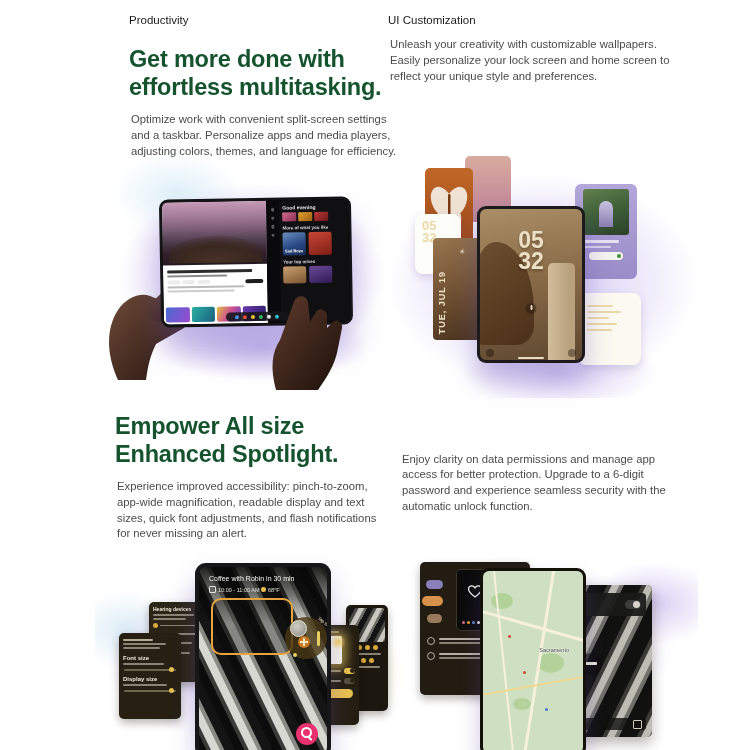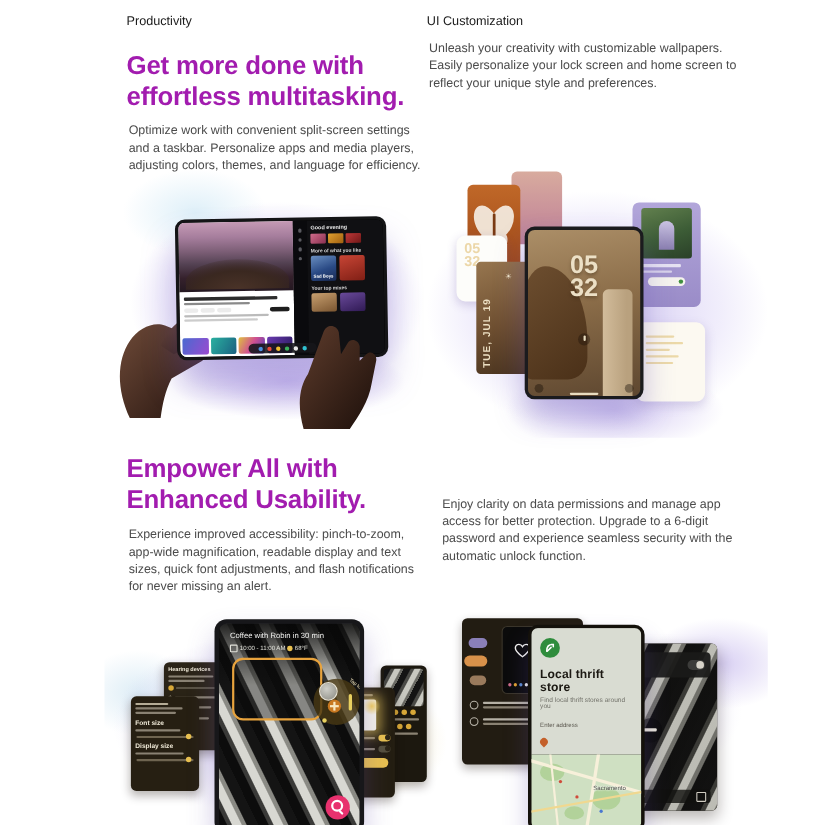--- a/index.html
+++ b/index.html
@@ -1,25 +1,25 @@
 <!DOCTYPE html>
 <html><head>
 <meta charset="utf-8">
 <style>
   html,body{margin:0;padding:0;}
   #page{position:relative;width:750px;height:750px;background:#ffffff;overflow:hidden;
         font-family:"Liberation Sans","DejaVu Sans",sans-serif;-webkit-font-smoothing:antialiased;}
   
   .txt{position:absolute;width:274px;}
-  #t1{left:115px;top:14px}
+  #t1{left:129px;top:14px}
   #t2{left:388px;top:14px;width:286px}
   #t3{left:115px;top:393px}
   #t4{left:400px;top:393px;width:286px}
   .label{font-size:11.5px;color:#1a1a1a;margin:0;}
-  h2.heading{margin:20px 0 0;font-size:23.5px;line-height:27.5px;color:#a21caf;font-weight:600;letter-spacing:-0.2px;}
+  h2.heading{margin:20px 0 0;font-size:23.5px;line-height:27.5px;color:#14532d;font-weight:600;letter-spacing:-0.2px;}
   p.body{margin:11px 0 0;font-size:11.3px;line-height:15.8px;color:#4b4b4b;padding-left:2px;}
   
   .visual{position:absolute;}
   #v1{left:98px;top:150px;width:295px;height:240px}
   #v2{left:393px;top:150px;width:300px;height:240px}
   #v3{left:103px;top:545px;width:295px;height:205px}
   #v4{left:396px;top:545px;width:294px;height:205px}
   .glow{position:absolute;inset:-8px;}
   #v1 .glow{background:
     radial-gradient(55% 46% at 52% 52%, rgba(203,191,240,.85) 0%, rgba(213,203,244,.45) 55%, rgba(255,255,255,0) 78%),
@@ -224,21 +224,21 @@
   <div class="txt" id="t1">
     <p class="label">Productivity</p>
     <h2 class="heading"><span>Get more done with</span><br><span>effortless multitasking.</span></h2>
     <p class="body">Optimize work with convenient split-screen settings and a taskbar. Personalize apps and media players, adjusting colors, themes, and language for efficiency.</p>
   </div>
   <div class="txt" id="t2">
     <p class="label">UI Customization</p>
     <p class="body">Unleash your creativity with customizable wallpapers. Easily personalize your lock screen and home screen to reflect your unique style and preferences.</p>
   </div>
   <div class="txt" id="t3">
-    <h2 class="heading"><span>Empower All with</span><br><span>Enhanced Usability.</span></h2>
+    <h2 class="heading"><span>Empower All size</span><br><span>Enhanced Spotlight.</span></h2>
     <p class="body">Experience improved accessibility: pinch-to-zoom, app-wide magnification, readable display and text sizes, quick font adjustments, and flash notifications for never missing an alert.</p>
   </div>
   <div class="txt" id="t4">
     <h2 class="heading"><br></h2>
     <p class="body">Enjoy clarity on data permissions and manage app access for better protection. Upgrade to a 6-digit password and experience seamless security with the automatic unlock function.</p>
   </div>
 
   <div class="visual" id="v1">
     <div class="glow"></div>
     <svg class="hand" style="left:-2px;top:100px" width="120" height="130" viewBox="0 0 120 130">
@@ -505,31 +505,20 @@
         <span class="ntoggle"></span>
       </div>
       <div class="ncenter"></div>
       <div class="nbottom">
         <span class="gbar" style="width:46px;margin:0;background:#b5b0a5"></span>
         <span class="nsq"></span>
       </div>
     </div>
     <div class="tab4">
       <div class="screen">
-        <div class="store">
-          <div class="logo">
-            <svg width="12" height="12" viewBox="0 0 12 12">
-                <path d="M3 9 C3 5 5 3 8 3 M3.5 9 L7 5.5 M7 3 h2 v2" fill="none" stroke="#ffffff" stroke-width="1.4" stroke-linecap="round"></path>
-              </svg>
-          </div>
-          <div class="store-title">Local thrift store</div>
-          <div class="store-sub">Find local thrift stores around you</div>
-          <div class="addr">Enter address</div>
-          <div class="pin"></div>
-        </div>
         <div class="map">
           <span class="park" style="left:8%;top:12%;width:22px;height:16px"></span>
           <span class="park" style="left:55%;top:45%;width:26px;height:20px"></span>
           <span class="park" style="left:30%;top:70%;width:18px;height:12px"></span>
           <span class="road" style="left:-10%;top:30%;width:130%;height:3px;transform:rotate(16deg)"></span>
           <span class="road" style="left:54%;top:-5%;width:2.5px;height:115%;transform:rotate(9deg)"></span>
           <span class="road" style="left:20%;top:-5%;width:2px;height:115%;transform:rotate(-6deg)"></span>
           <span class="road" style="left:-5%;top:62%;width:120%;height:2px;background:#f0d890;transform:rotate(-10deg)"></span>
           <span class="maplabel">Sacramento</span>
           <span class="mdot" style="left:40%;top:55%;background:#d04a3a"></span>

